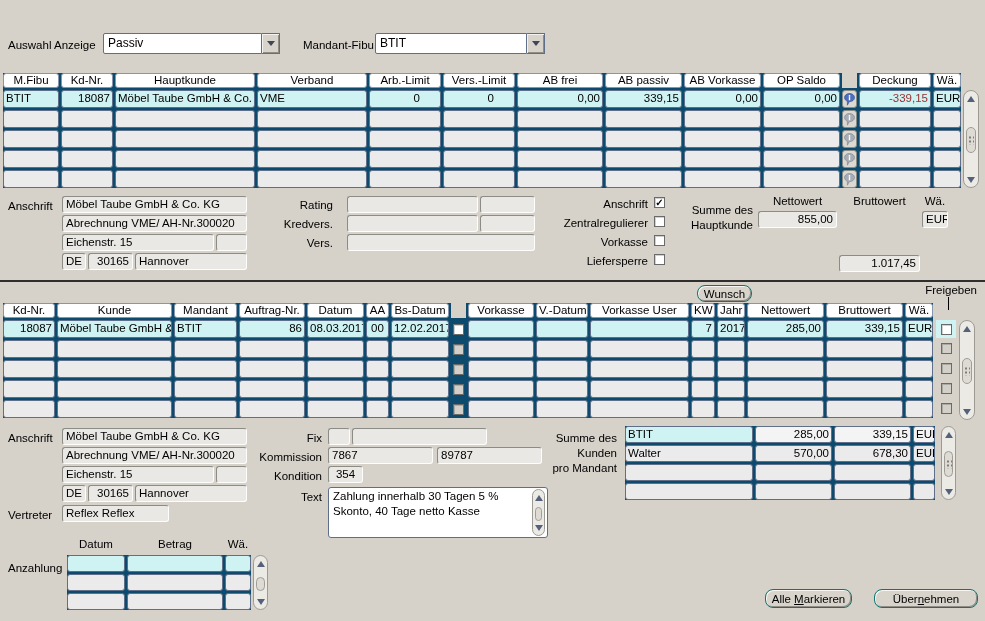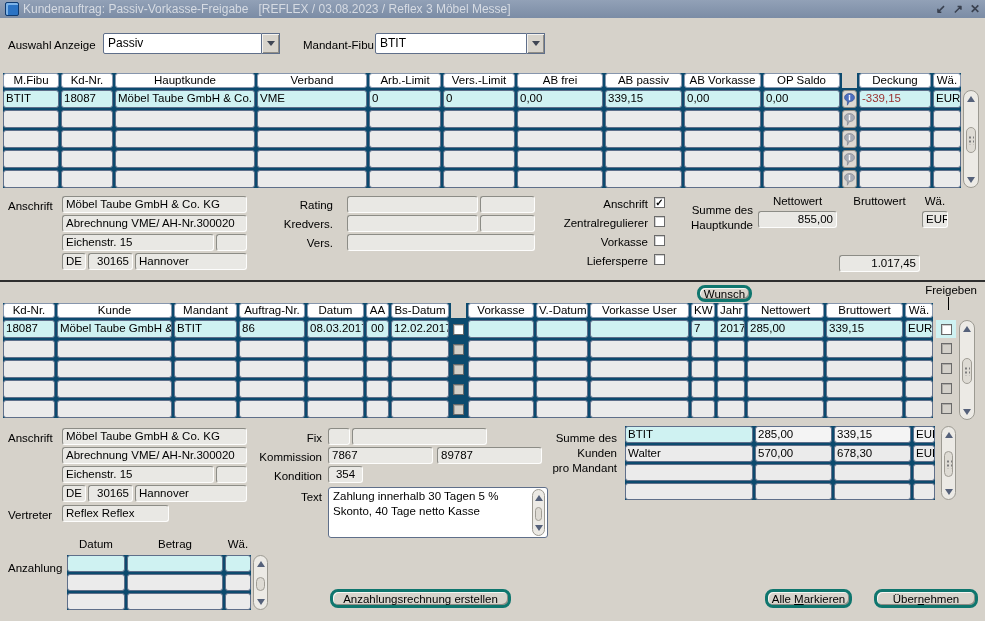--- a/index.html
+++ b/index.html
@@ -42,21 +42,21 @@
   .t3{left:625px;top:426px;grid-template-columns:128px 77px 77px 22px;grid-template-rows:repeat(4,17px);grid-auto-rows:17px;}
   .t4{left:67px;top:555px;grid-template-columns:58px 96px 26px;grid-template-rows:repeat(3,17px);grid-auto-rows:17px;}
   .trow{display:contents;}
   .c{box-sizing:border-box;border:1px solid #5f6f8a;border-radius:3px;padding:0 2px;
      line-height:15px;overflow:hidden;white-space:nowrap;}
   .hdr{background:#fff;border-color:#8796ad;text-align:center;line-height:12px;}
   .gap{border:none;background:#d6d2ca;border-radius:0;}
   .cyan{background:#cff2f2;}
   .gray{background:#ebebeb;}
   .lite{background:#f4f4f4;}
-  .num{}
+  .num{text-align:right;}
   .ctr{text-align:center;}
   .red{color:#9b3030;}
   .pad-r{padding-right:20px;}
 
   .icobtn{box-sizing:border-box;border:1px solid #8a8a84;border-radius:3px;background:#dcd9d3;
     display:flex;align-items:center;justify-content:center;padding:0;}
 
   
   .fld{position:absolute;box-sizing:border-box;height:17px;background:#e9e8e4;
     border:1px solid;border-color:#8c8c86 #fdfdfc #fdfdfc #8c8c86;border-radius:3px;
@@ -70,21 +70,21 @@
     border:1px solid #6a6a6a;box-shadow:inset 1px 1px 0 rgba(0,0,0,.18);
     font-size:10px;line-height:9px;text-align:center;font-weight:bold;}
   .cb.flat{background:#d3d0c9;}
   .cbslot{border:none;background:transparent;display:flex;align-items:center;justify-content:center;border-radius:0;}
   .cb-abs{position:absolute;}
   .fg-cell{position:absolute;width:20px;height:18px;background:#cff2f2;
     display:flex;align-items:center;justify-content:center;}
 
   
   .btn{position:absolute;box-sizing:border-box;height:19px;background:#d8d4cc;
-    border:3px solid #0f766e;border-radius:8px;display:flex;align-items:center;justify-content:center;
+    border:1px solid #0f766e;border-radius:8px;display:flex;align-items:center;justify-content:center;
     box-shadow:inset 1px 1px 0 #f6f5f2,inset -1px -1px 0 #8f8d86;white-space:nowrap;padding:0 4px;}
   .uk{text-decoration:underline;}
 
   
   .vscroll{position:absolute;width:16px;box-sizing:border-box;background:#eceae5;
     border:1px solid #9c9a92;border-radius:8px;}
   .sb-up,.sb-dn{position:absolute;left:0;right:0;height:13px;display:flex;align-items:center;justify-content:center;}
   .sb-up{top:1px;}
   .sb-dn{bottom:1px;}
   .tu{width:0;height:0;border-left:4px solid transparent;border-right:4px solid transparent;border-bottom:6px solid #55617a;}
@@ -93,29 +93,20 @@
     background:#dedbd4;border:1px solid #a09d95;border-radius:6px;}
   .grip{position:absolute;left:50%;top:50%;width:6px;height:9px;transform:translate(-50%,-50%);
     background-image:radial-gradient(#7d7d7d 1px,transparent 1.2px);background-size:4px 4px;}
   .vscroll.sm .thumb{height:12px;margin-top:-6px;}
 </style>
 </head>
 <body>
 
 <div id="app">
 
-  <div class="titlebar">
-    <span class="win-icon"></span>
-    <span class="title">Kundenauftrag: Passiv-Vorkasse-Freigabe   [REFLEX / 03.08.2023 / Reflex 3 Möbel Messe]</span>
-    <span class="win-controls">
-      <span class="wbtn">↙</span>
-      <span class="wbtn">↗</span>
-      <span class="wbtn">✕</span>
-    </span>
-  </div>
 
   <span class="lbl" style="left:8px;top:38px;">Auswahl Anzeige</span>
   <div class="combo" style="left:103px;top:33px;width:177px;">
     <span class="combo-text">Passiv</span>
     <span class="combo-btn">
         <i class="tri-down"></i>
       </span>
   </div>
   <span class="lbl" style="left:303px;top:38px;">Mandant-Fibu</span>
   <div class="combo" style="left:375px;top:33px;width:170px;">
@@ -538,23 +529,20 @@
   <div class="vscroll sm" style="left:253px;top:555px;height:55px;width:15px;">
     <span class="sb-up">
         <i class="tu"></i>
       </span>
     <span class="thumb"></span>
     <span class="sb-dn">
         <i class="td"></i>
       </span>
   </div>
 
-  <div class="btn" style="left:330px;top:589px;width:181px;">
-    <span>Anzahlungsrechnung erstellen</span>
-  </div>
   <div class="btn" style="left:765px;top:589px;width:87px;">
     <span><span>Alle </span><span class="uk">M</span><span>arkieren</span></span>
   </div>
   <div class="btn" style="left:874px;top:589px;width:104px;">
     <span><span>Über</span><span class="uk">n</span><span>ehmen</span></span>
   </div>
 
 </div>
 
 </body></html>

